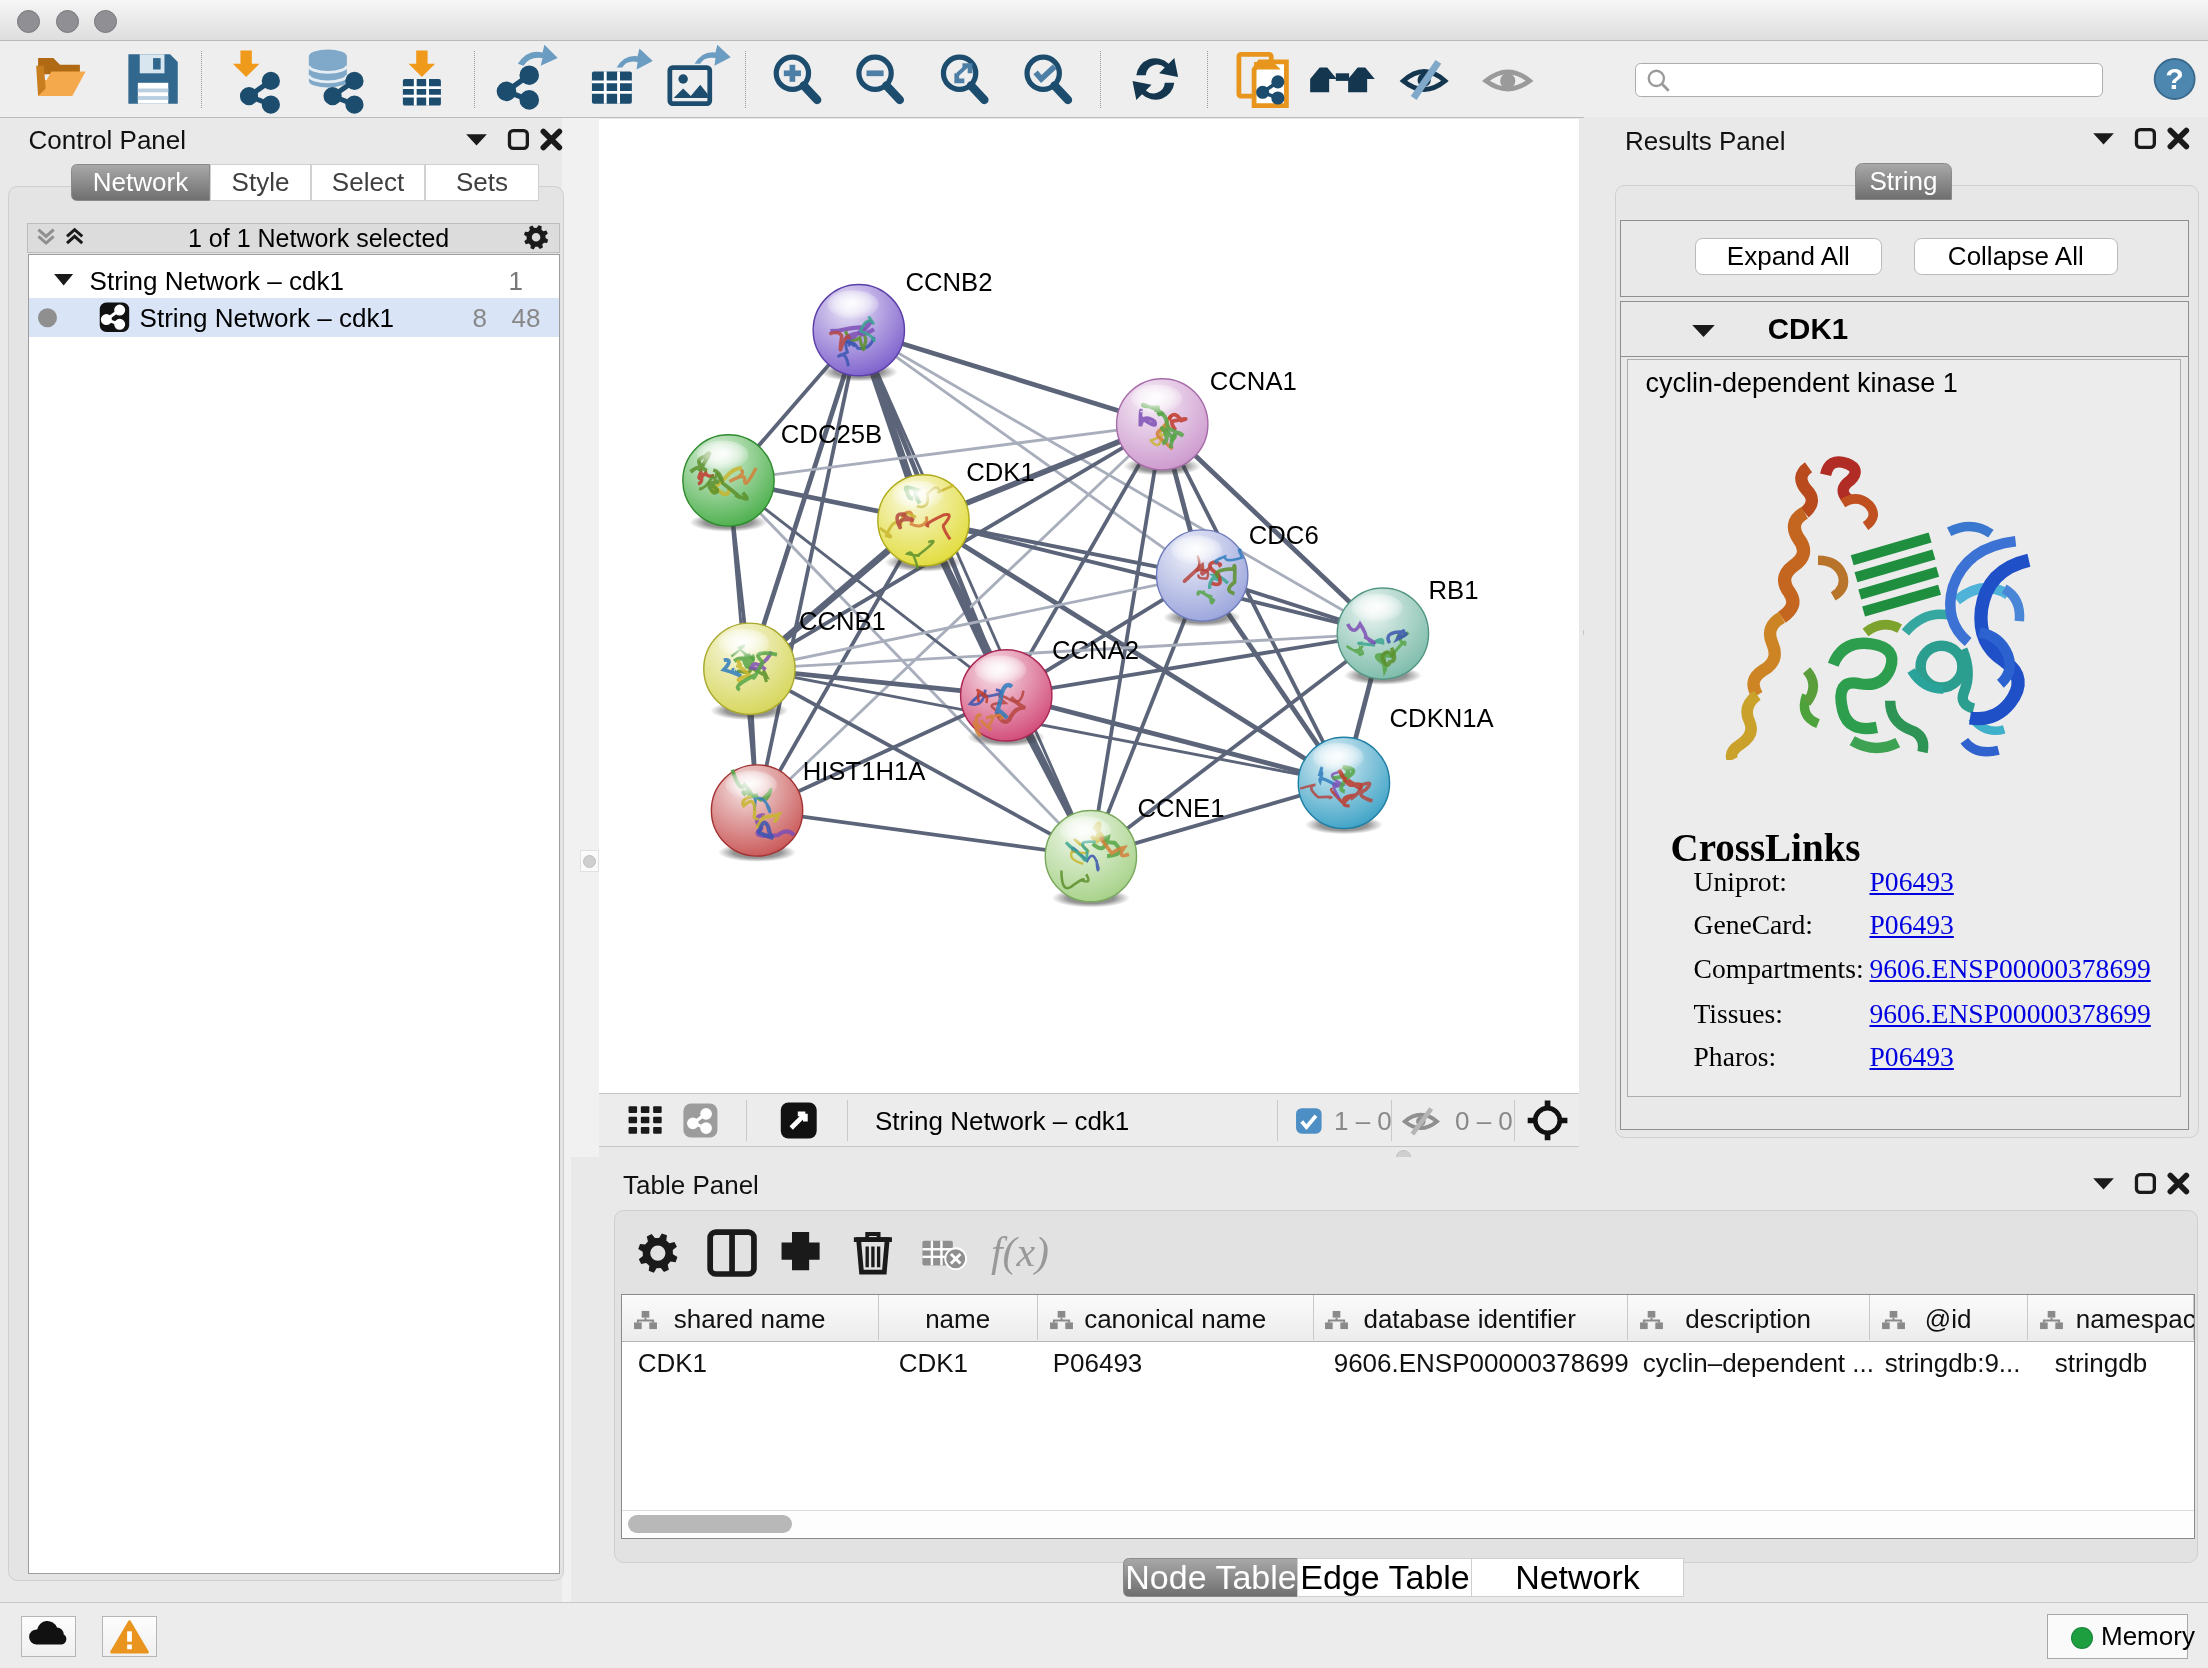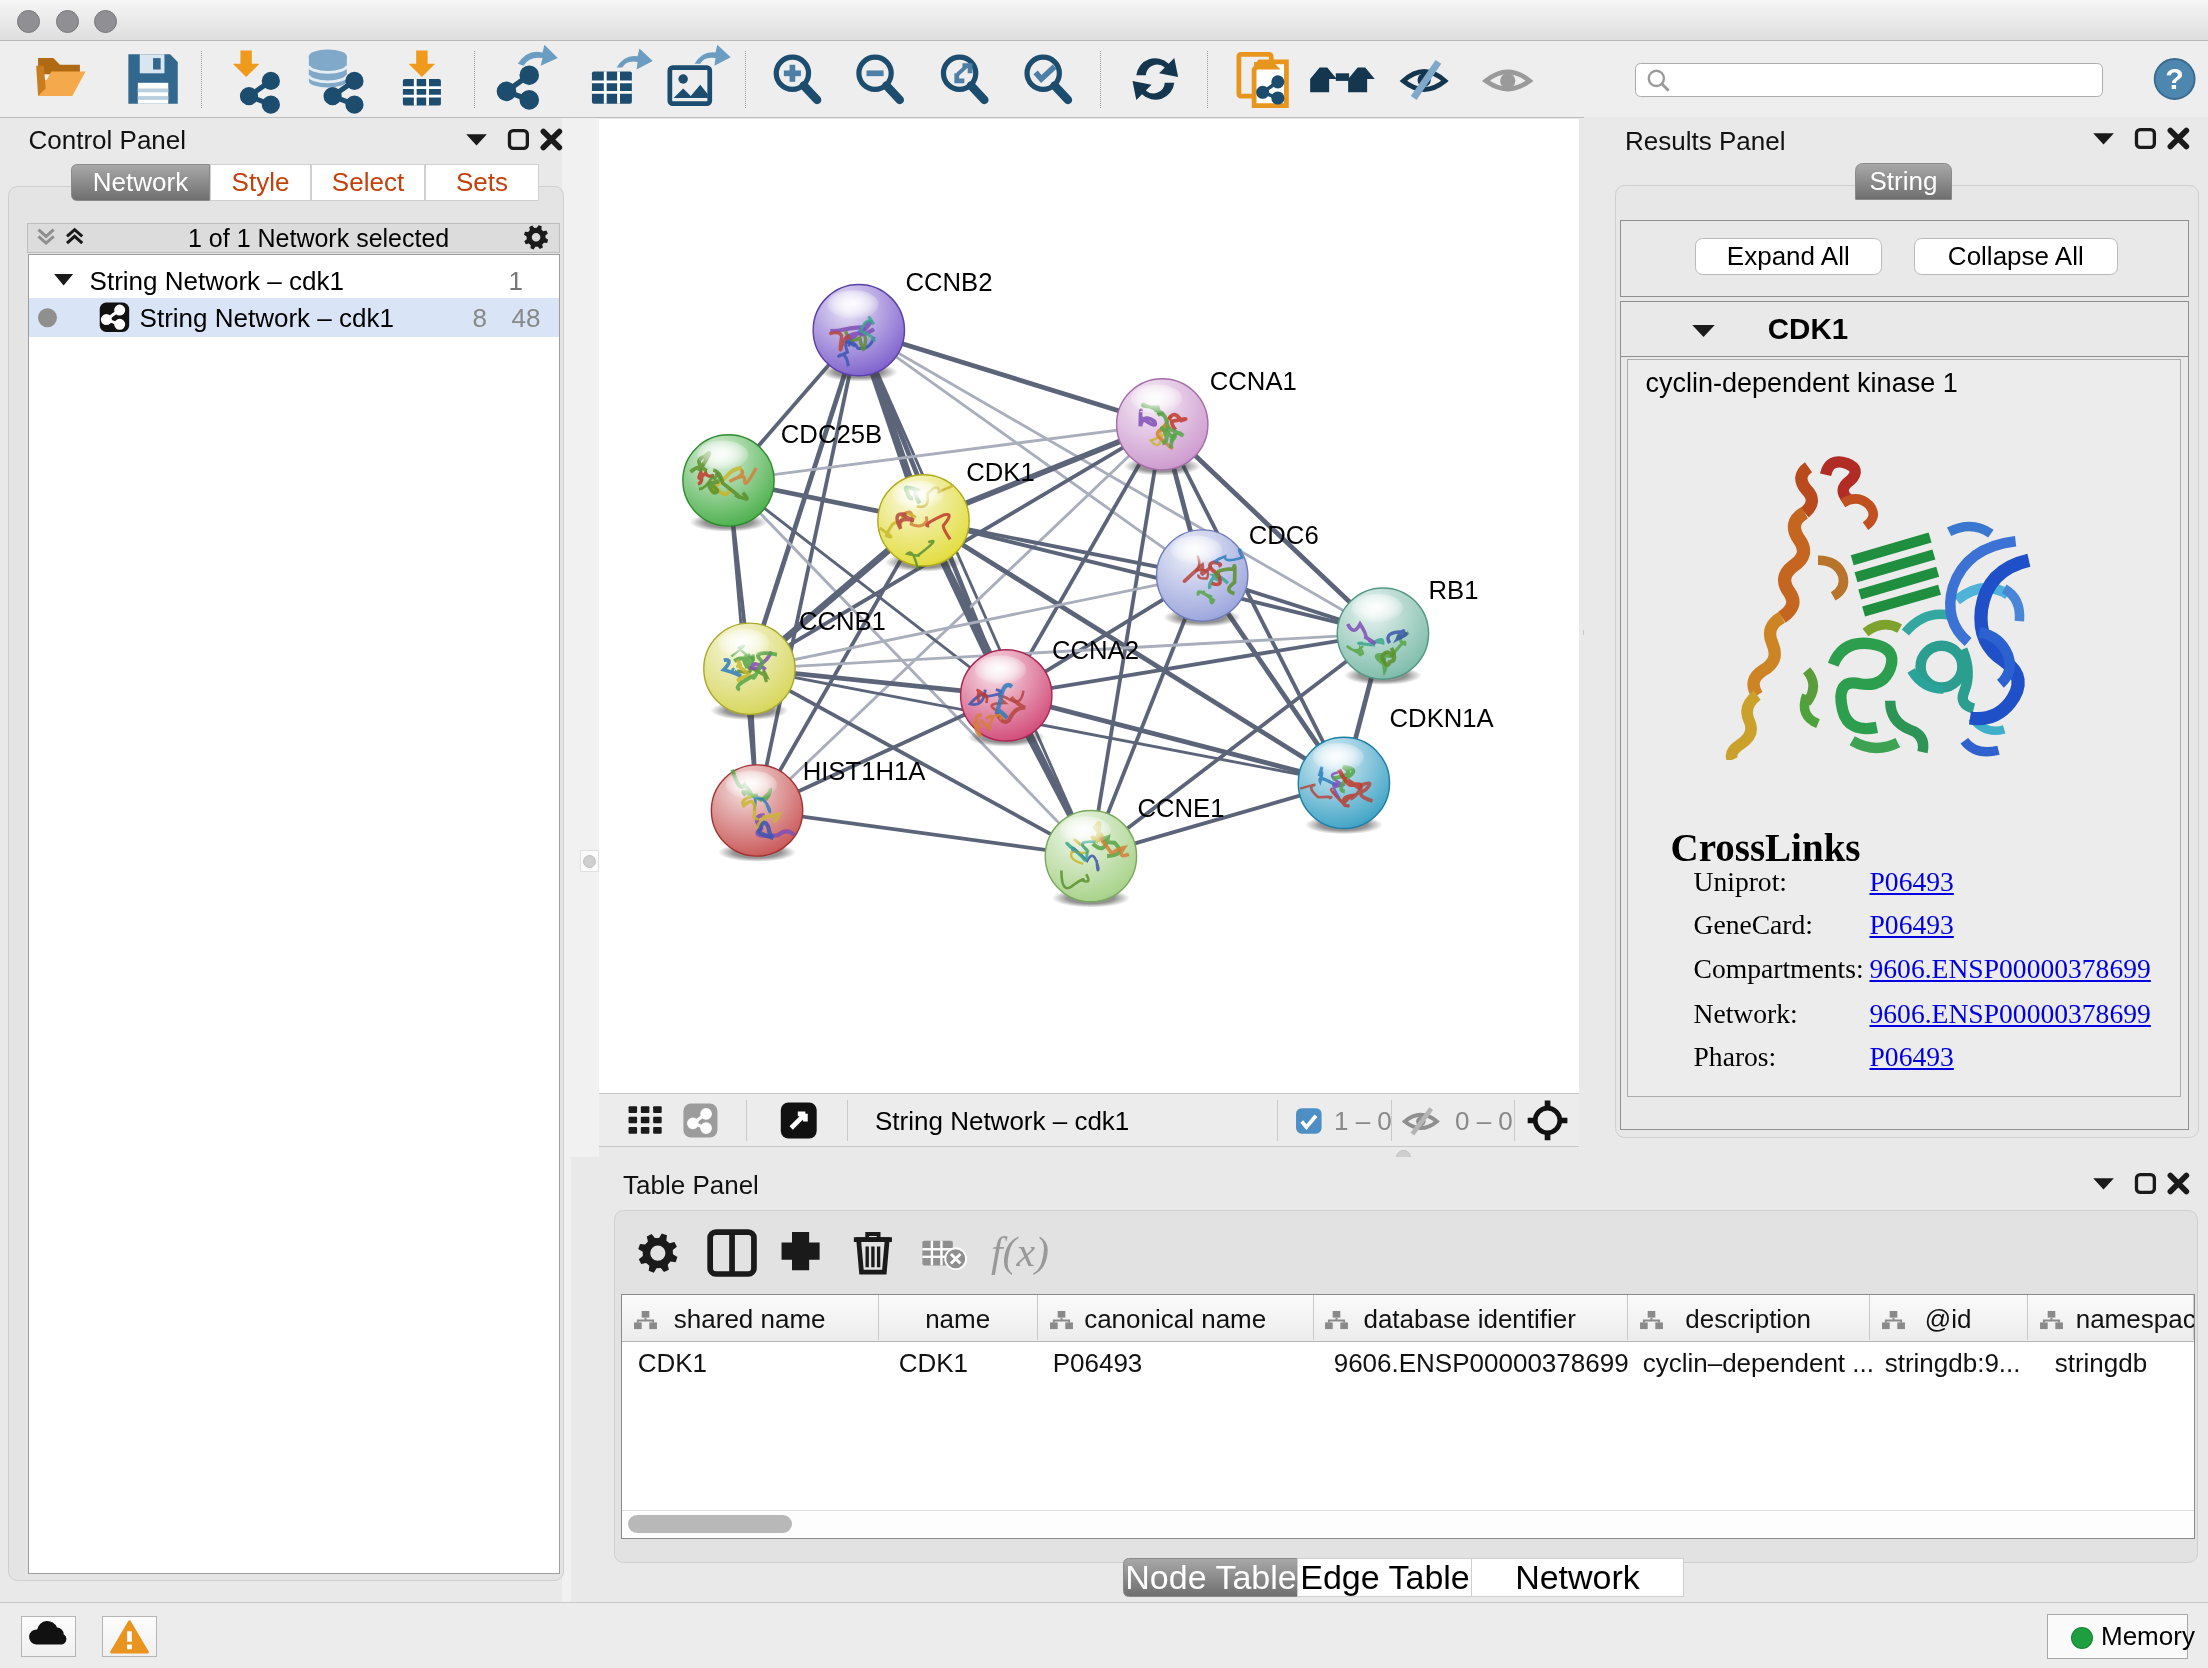--- a/index.html
+++ b/index.html
@@ -12,21 +12,21 @@
 #toolbar{position:absolute;left:0;top:41px;width:2208px;height:76px;background:#eeeeee;border-bottom:1px solid #bcbcbc;}
 .sep{position:absolute;top:9.5px;height:57px;width:0;border-left:1.9px dotted #9a9a9a;}
 #searchbox{position:absolute;left:1635px;top:22px;width:466px;height:32px;background:#fff;border:1px solid #adadad;border-radius:5.7px;}
 
 #lsplit{position:absolute;left:562px;top:118px;width:37px;height:1484px;background:#f1f1f1;}
 .dotbox{position:absolute;background:#fafafa;border:1px solid #e0e0e0;}
 .gdot{position:absolute;border-radius:50%;background:#cfcfcf;border:1px solid #c0c0c0;}
 
 #cp-title{position:absolute;left:28.5px;top:125px;font-size:26px;color:#111;}
 #cp-body{position:absolute;left:7.6px;top:186px;width:554px;height:1393px;background:#e4e4e4;border:1px solid #cfcfcf;border-radius:9.5px;}
-.tab{position:absolute;top:164px;height:35px;font-size:26px;text-align:center;background:#fff;border:1px solid #d0d0d0;color:#c2410c;line-height:35px;z-index:3;}
+.tab{position:absolute;top:164px;height:35px;font-size:26px;text-align:center;background:#fff;border:1px solid #d0d0d0;color:#404040;line-height:35px;z-index:3;}
 .tab.active{background:linear-gradient(#a8a8a8,#6f6f6f);color:#fff;border:1px solid #8a8a8a;border-radius:5.7px 0 0 5.7px;}
 #selbar{position:absolute;left:27px;top:223px;width:531px;height:27.6px;background:#dcdcdc;border:1px solid #bdbdbd;font-size:25px;}
 #tree{position:absolute;left:27.6px;top:254px;width:530px;height:1318px;background:#fff;border:1px solid #9d9d9d;}
 .trow{position:absolute;left:0;width:100%;height:38px;font-size:26px;}
 
 #canvas{position:absolute;left:599px;top:119px;width:980px;height:974px;background:#ffffff;}
 #canvasbar{position:absolute;left:599px;top:1093px;width:980px;height:52px;background:#ececec;border-top:1px solid #c6c6c6;border-bottom:1px solid #c6c6c6;}
 .cbsep{position:absolute;top:5.7px;height:41px;width:0;border-left:1px solid #c9c9c9;}
 
 #rp{position:absolute;left:1584px;top:117px;width:625px;height:1040px;background:#e9e9e9;}
@@ -626,21 +626,21 @@
             <path d="M356,150 q18,10 16,34" fill="none" stroke="#4a86d8" stroke-width="10"></path>
             <path d="M298,90 q24,-12 44,2" fill="none" stroke="#3a78d0" stroke-width="10"></path>
           </svg>
         <span class="serif" style="position:absolute;left:42px;top:465px;font-size:39px;font-weight:bold;">CrossLinks</span>
         <span class="xl-label" style="top:506px;">Uniprot:</span>
           <span class="xl-link" style="top:506px;">P06493</span>
         <span class="xl-label" style="top:549px;">GeneCard:</span>
           <span class="xl-link" style="top:549px;">P06493</span>
         <span class="xl-label" style="top:593px;">Compartments:</span>
           <span class="xl-link" style="top:593px;">9606.ENSP00000378699</span>
-        <span class="xl-label" style="top:638px;">Network:</span>
+        <span class="xl-label" style="top:638px;">Tissues:</span>
           <span class="xl-link" style="top:638px;">9606.ENSP00000378699</span>
         <span class="xl-label" style="top:681px;">Pharos:</span>
           <span class="xl-link" style="top:681px;">P06493</span>
       </div>
     </div>
   </div>
 </div>
 
 <div id="tp">
   <div id="tp-title">Table Panel</div>

